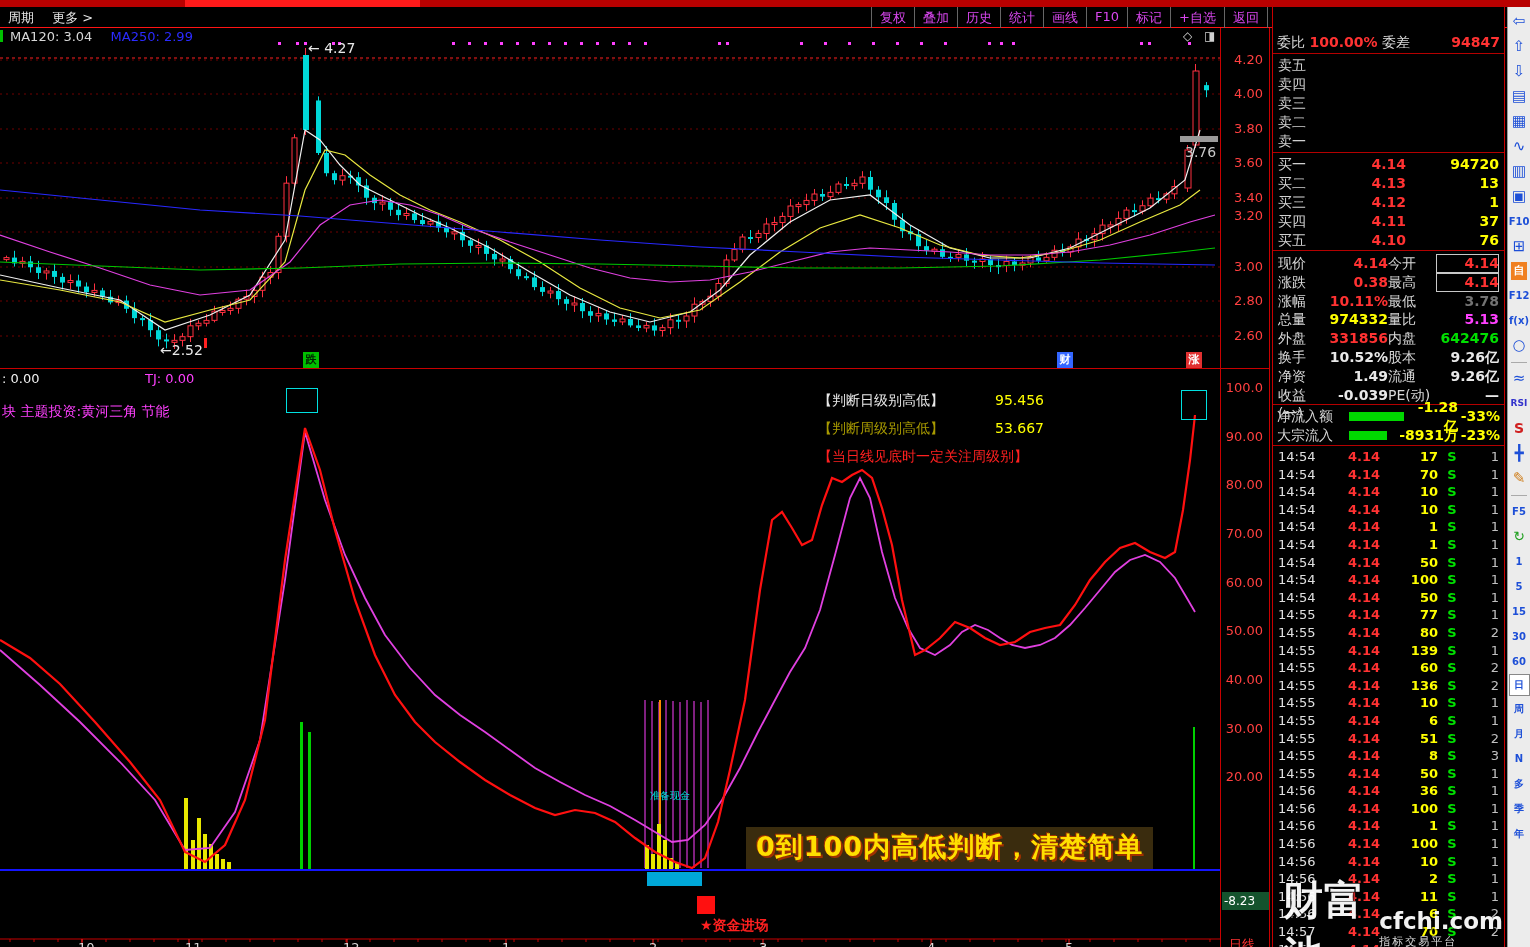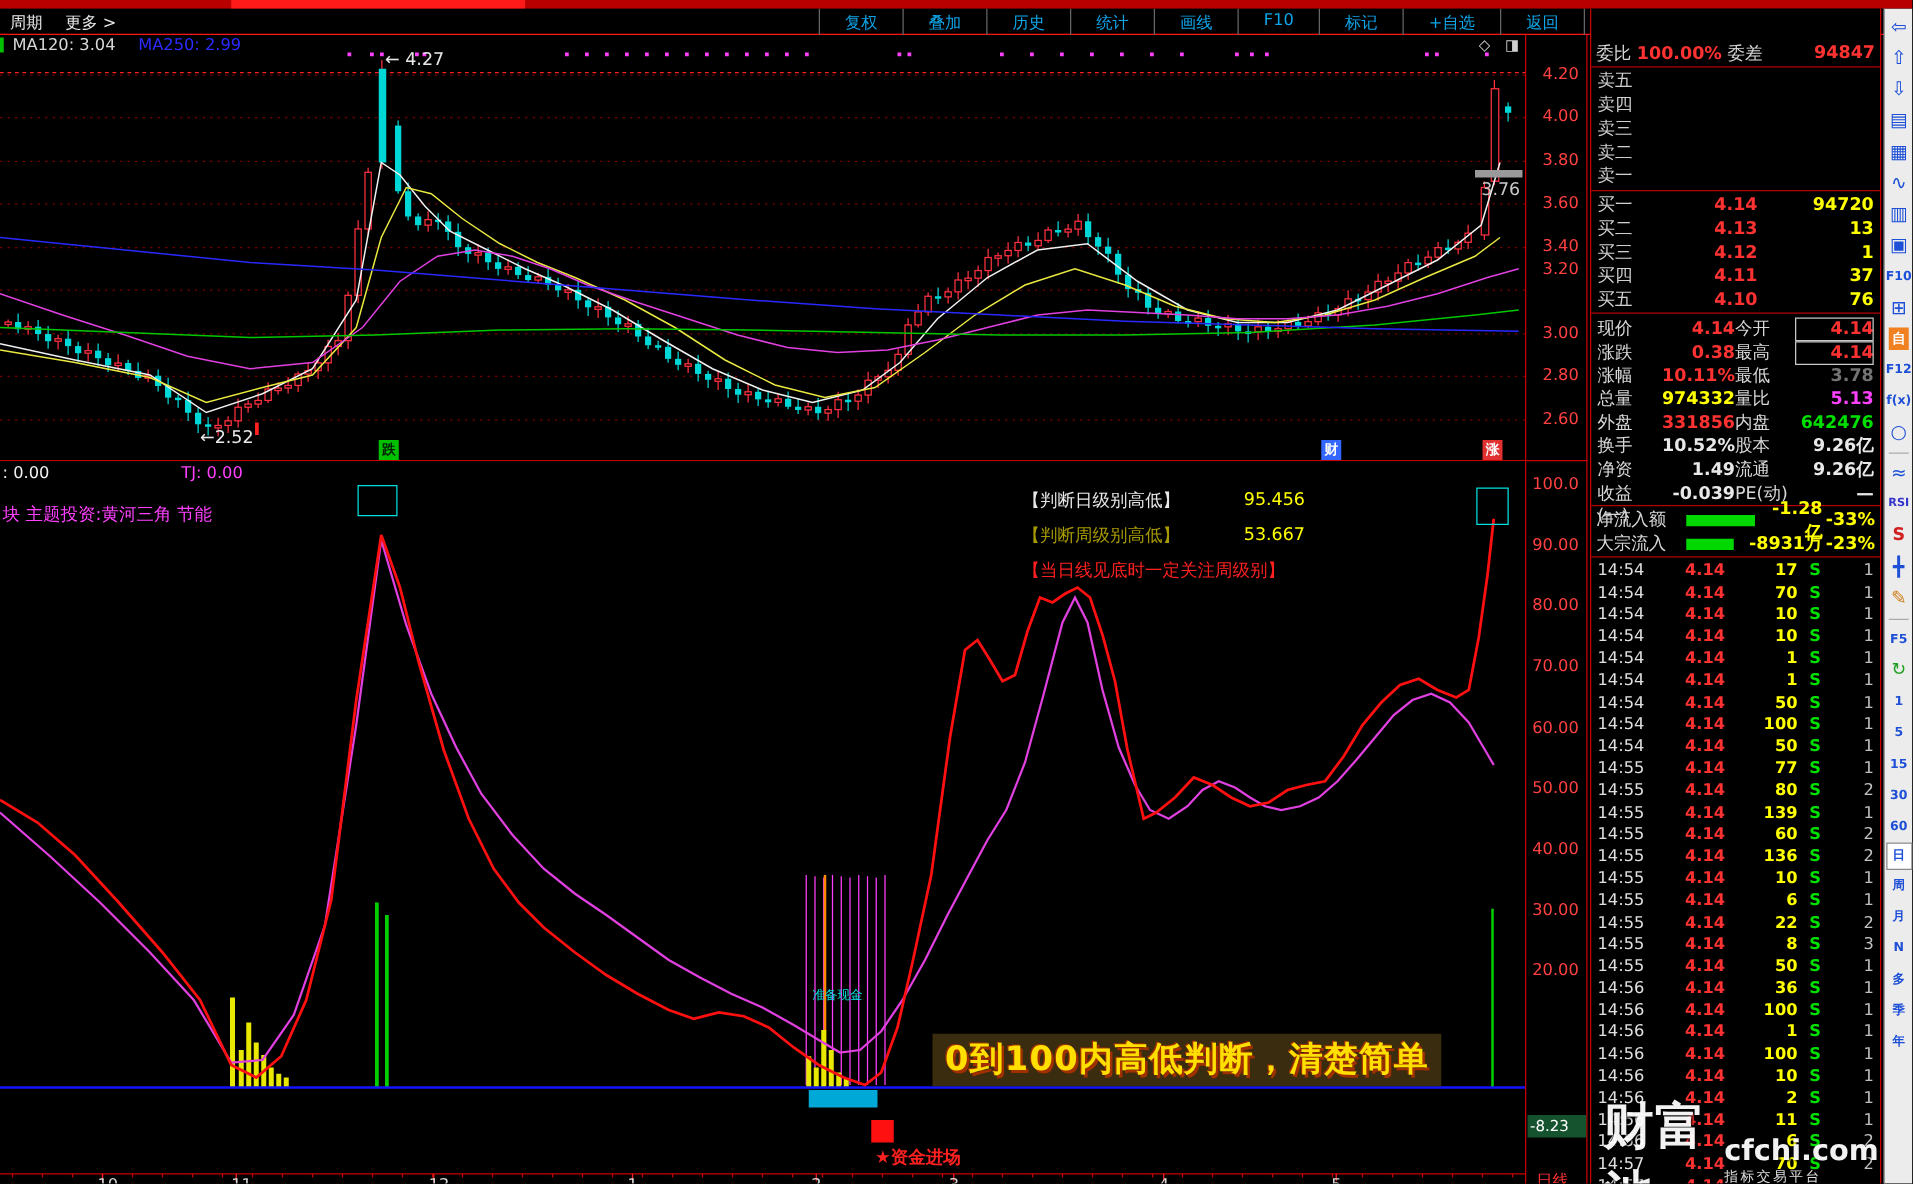--- a/index.html
+++ b/index.html
@@ -7,21 +7,21 @@
   .screen{position:relative;width:1530px;height:947px;background:#000;overflow:hidden;
     font-family:"DejaVu Sans","Liberation Sans",sans-serif;font-size:13px;color:#d8d8d8;}
   
   .topstrip{position:absolute;left:0;top:0;width:1530px;height:7px;background:#b80000;}
   .topstrip-hl{position:absolute;left:185px;top:0;width:235px;height:7px;background:#ff1a1a;}
   
   .menubar{position:absolute;left:0;top:7px;width:1530px;height:21px;background:#000;border-bottom:1px solid #ff1414;}
   .leftmenu{position:absolute;left:8px;top:2px;color:#e8e8e8;}
   .leftmenu span{margin-right:14px;cursor:default;}
   .rightmenu{position:absolute;right:262px;top:0;height:21px;display:flex;}
-  .rightmenu .mitem{padding:2px 20px;border-left:1px solid #666;color:#0ea5e9;}
+  .rightmenu .mitem{padding:2px 8px;border-left:1px solid #666;color:#d946ef;}
   .rightmenu .mitem:last-child{border-right:1px solid #666;}
   .stock-title{position:absolute;left:1272px;top:2px;width:233px;text-align:center;color:#ffff00;
     font-weight:bold;font-size:16px;letter-spacing:1px;}
   
   .main-chart{position:absolute;left:0;top:28px;width:1220px;height:341px;background:#000;}
   .ma-labels{position:absolute;left:10px;top:1px;font-size:13px;}
   .ma-labels .ma250{color:#2b2bff;margin-left:14px;}
   .green-tick{position:absolute;left:0;top:2px;width:3px;height:12px;background:#00c000;}
   .hi-label{position:absolute;left:308px;top:12px;color:#e8e8e8;font-size:14px;}
   .lo-label{position:absolute;left:160px;top:314px;color:#e8e8e8;font-size:14px;}
@@ -901,21 +901,21 @@
         <div class="trow">
         <span class="t">14:55</span>
         <span class="p">4.14</span>
         <span class="v">6</span>
         <span class="s">S</span>
         <span class="c">1</span>
       </div>
         <div class="trow">
         <span class="t">14:55</span>
         <span class="p">4.14</span>
-        <span class="v">22</span>
+        <span class="v">51</span>
         <span class="s">S</span>
         <span class="c">2</span>
       </div>
         <div class="trow">
         <span class="t">14:55</span>
         <span class="p">4.14</span>
         <span class="v">8</span>
         <span class="s">S</span>
         <span class="c">3</span>
       </div>

